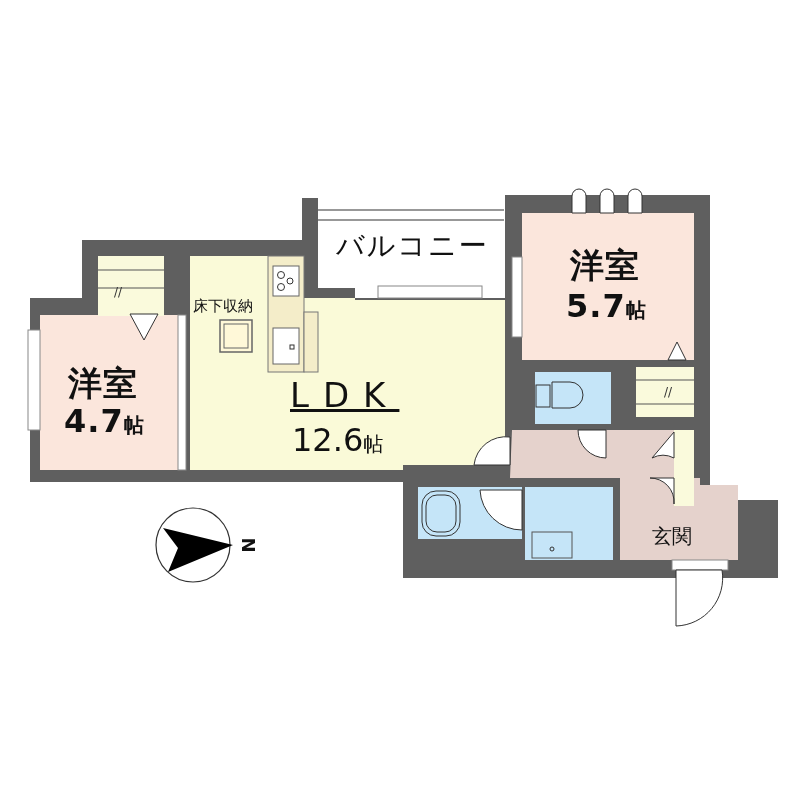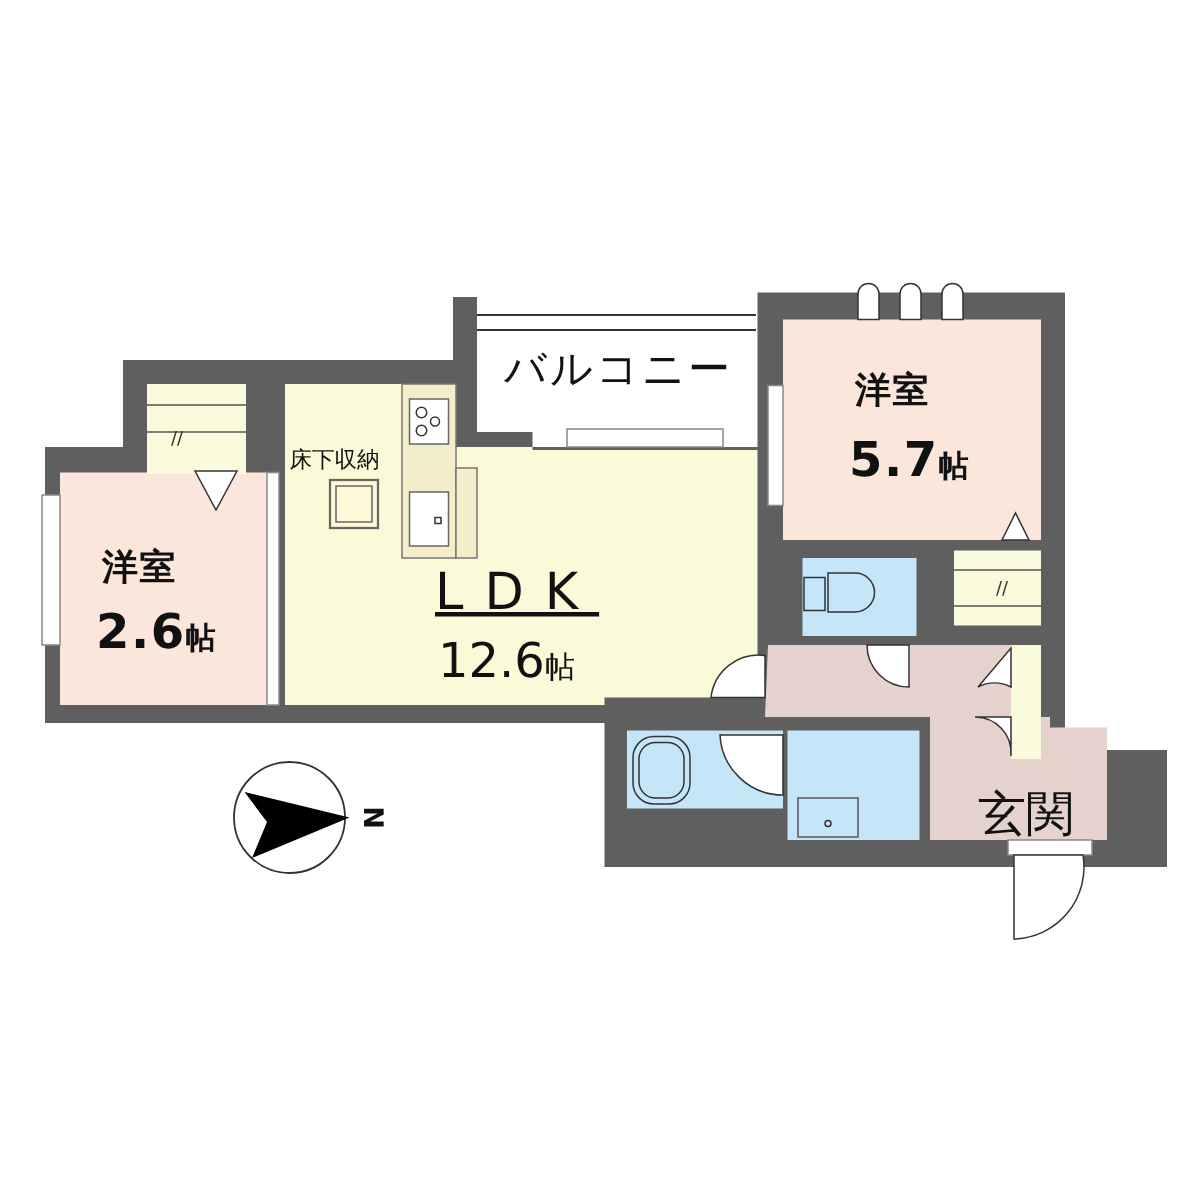--- a/index.html
+++ b/index.html
@@ -1,27 +1,27 @@
 <!DOCTYPE html>
 <html><head>
 <meta charset="utf-8">
 <style>
   html, body { margin: 0; padding: 0; background: #ffffff; }
   body { width: 800px; height: 800px; position: relative; overflow: hidden;
          font-family: "DejaVu Sans", "Liberation Sans", sans-serif; }
   svg.plan { position: absolute; left: 0; top: 0; }
   .label { position: absolute; color: #111; font-weight: bold; line-height: 1; white-space: nowrap; }
-  .room-name { font-size: 24px; letter-spacing: 1px; }
+  .room-name { font-size: 34px; letter-spacing: 1px; }
   .room-size { font-size: 32px; letter-spacing: 1px; }
   .unit { font-size: 20px; }
   .small { font-size: 15px; font-weight: normal; font-family: Liberation Mono, monospace; }
   .balcony { font-size: 28px; font-weight: normal; letter-spacing: 2px; }
   .ldk { font-size: 34px; font-weight: normal; letter-spacing: 14px; }
   .ldk-size { font-size: 32px; font-weight: normal; }
-  .genkan { font-size: 32px; font-weight: normal; }
+  .genkan { font-size: 20px; font-weight: normal; }
   .north { font-size: 18px; font-weight: 900; transform: rotate(90deg); }
 </style>
 </head>
 <body>
 
 <svg class="plan" width="800" height="800" viewBox="0 0 800 800">
 
   <g fill="#5f5f5f">
 
     <path d="M82 240 L302 240 L302 198 L318 198 L318 288 L355 288 L355 298 L505 298 L505 195 L710 195 L710 500 L778 500 L778 578 L403 578 L403 482 L30 482 L30 298 L82 298 Z"></path>
@@ -102,21 +102,21 @@
   <rect x="672" y="560" width="56" height="10" fill="#fff" stroke="#888" stroke-width="1"></rect>
   <path d="M676 570 L676 626 A48 48 0 0 0 722 570 Z" fill="#fff" stroke="#333" stroke-width="1"></path>
 
   <g>
     <circle cx="193" cy="545" r="37" fill="#fff" stroke="#333" stroke-width="1.2"></circle>
     <polygon points="163,528 233,545 168,572 178,548" fill="#000"></polygon>
   </g>
 </svg>
 
 <div class="label room-name" style="left:68px;top:366px;">洋室</div>
-<div class="label room-size" style="left:64px;top:405px;"><span>2.6</span><span class="unit">帖</span></div>
+<div class="label room-size" style="left:64px;top:405px;"><span>4.7</span><span class="unit">帖</span></div>
 
 <div class="label ldk" style="left:290px;top:378px;text-decoration:underline;">LDK</div>
 <div class="label ldk-size" style="left:292px;top:424px;text-align:center;"><span>12.6</span><span class="unit">帖</span></div>
 
 <div class="label room-name" style="left:570px;top:248px;">洋室</div>
 <div class="label room-size" style="left:566px;top:290px;"><span>5.7</span><span class="unit">帖</span></div>
 
 <div class="label balcony" style="left:336px;top:232px;">バルコニー</div>
 <div class="label genkan" style="left:652px;top:526px;">玄関</div>
 <div class="label small" style="left:193px;top:300px;">床下収納</div>

